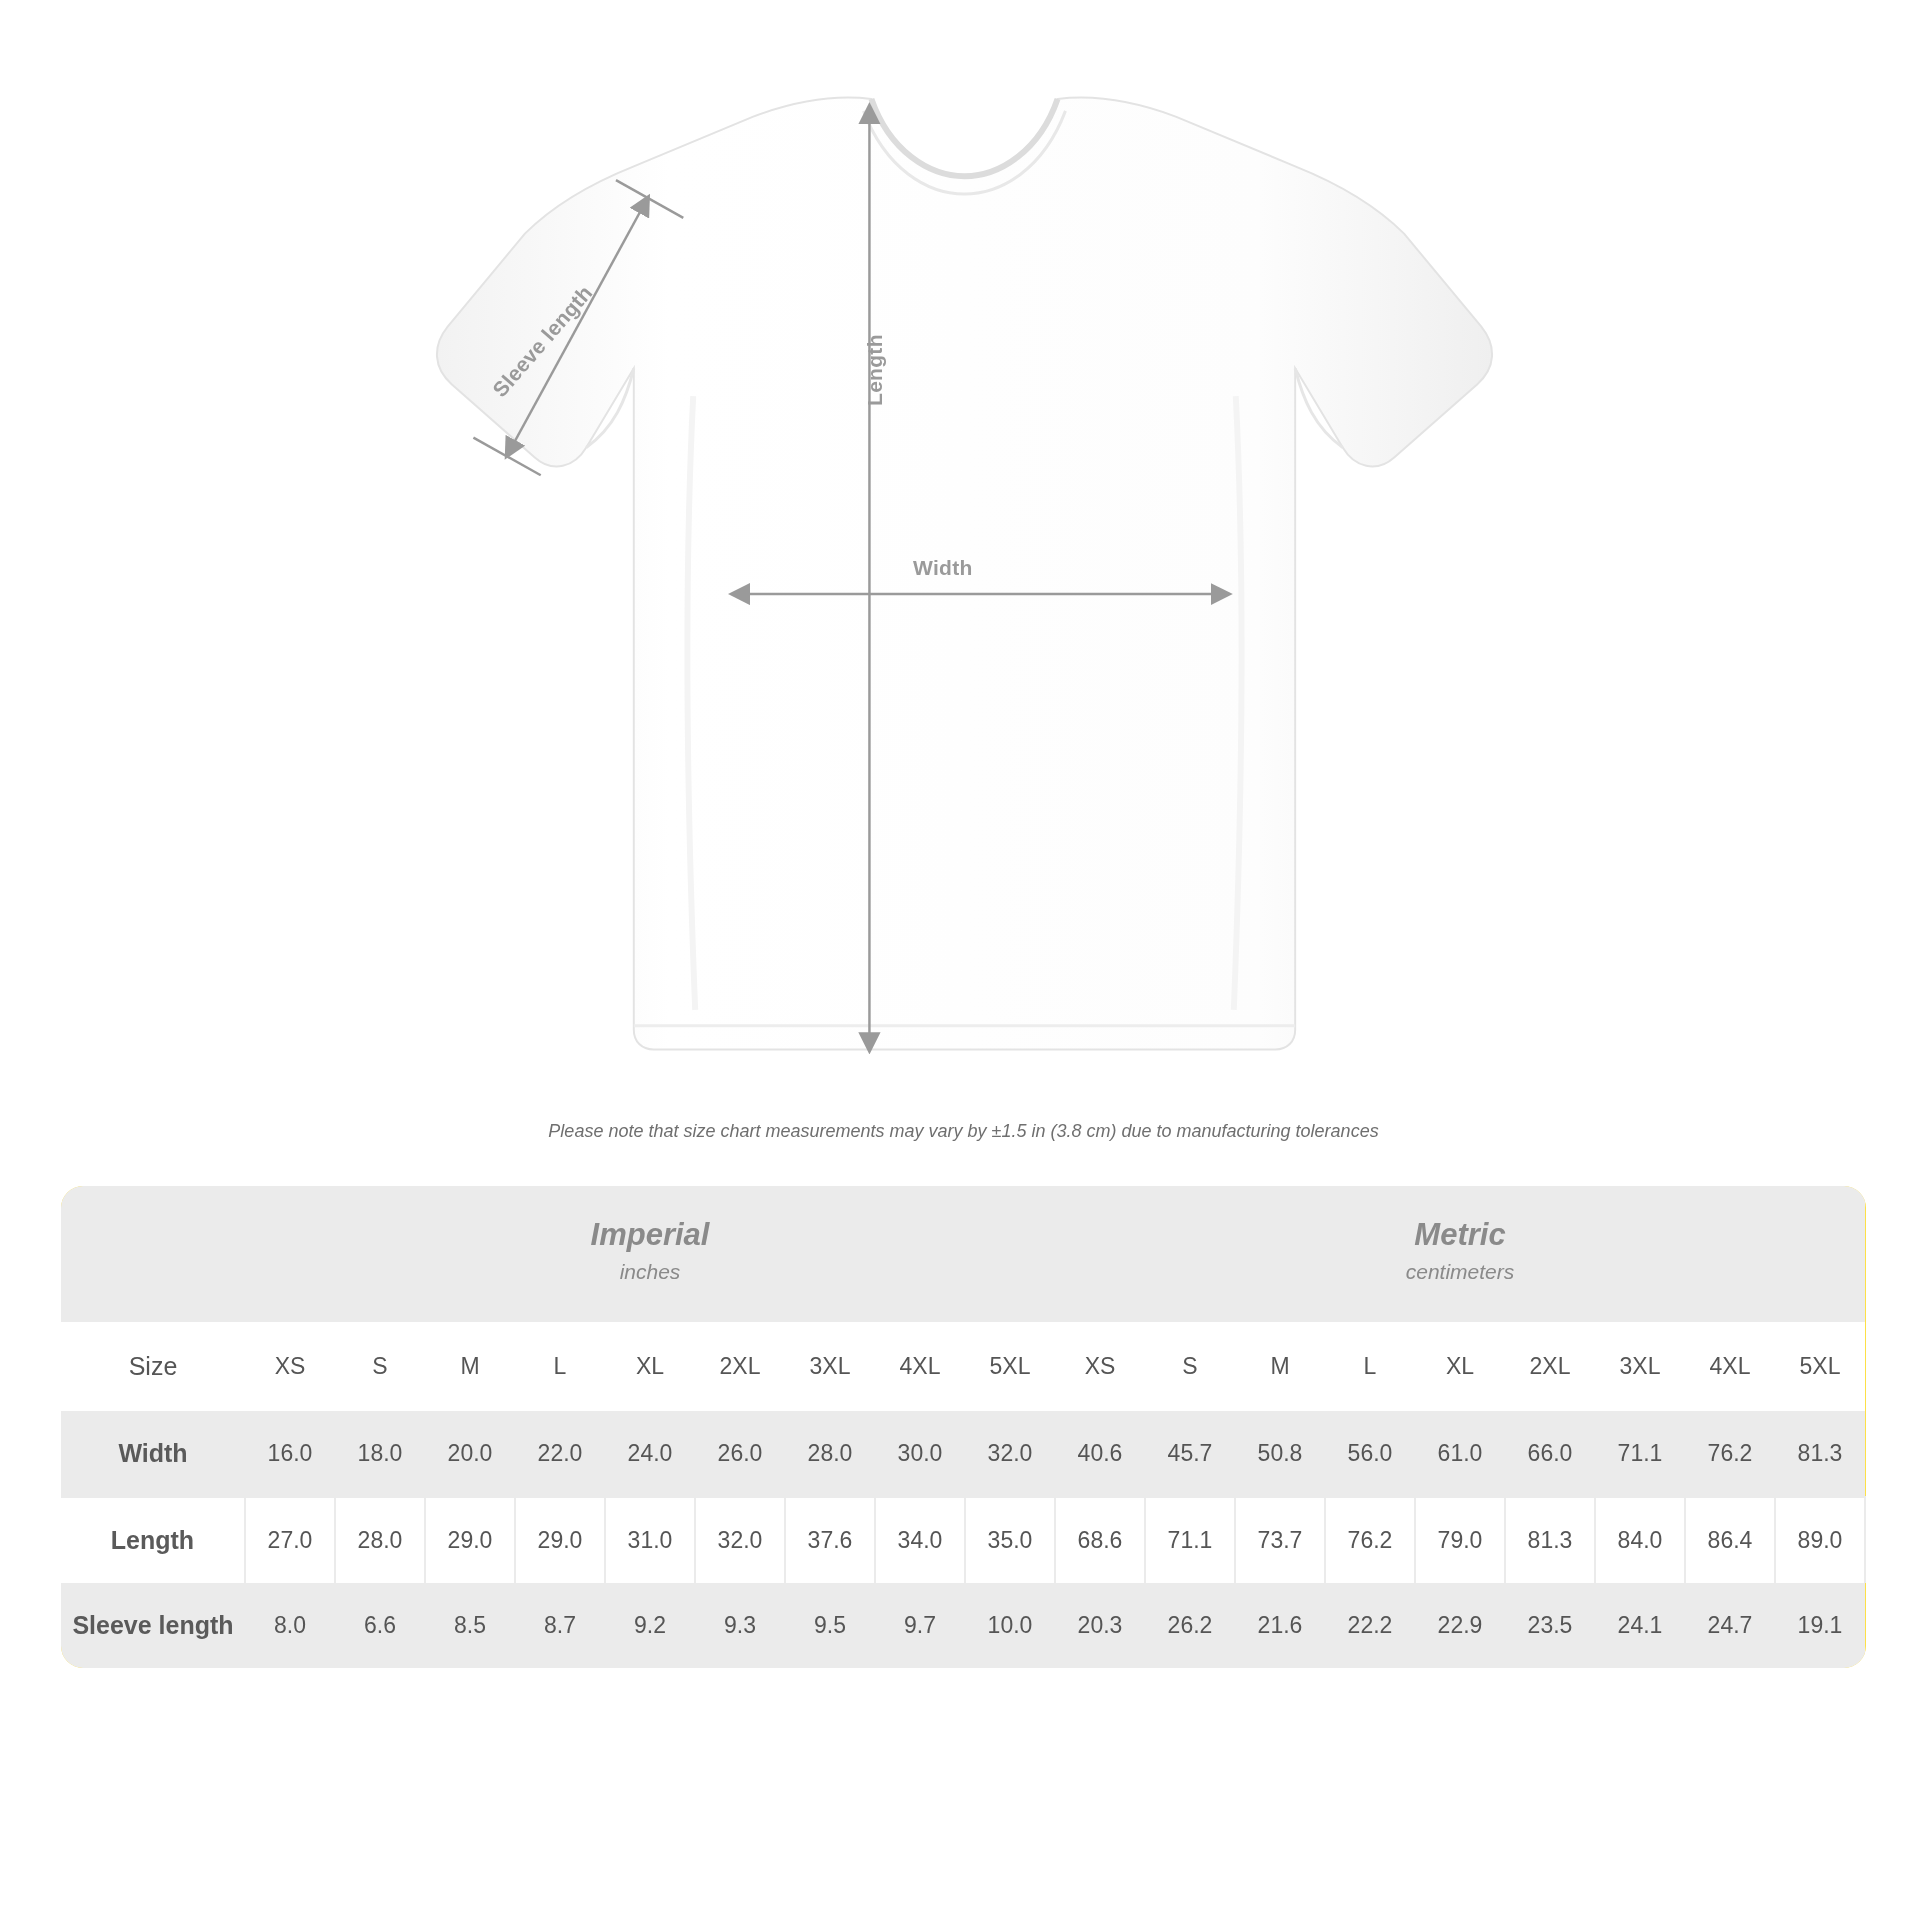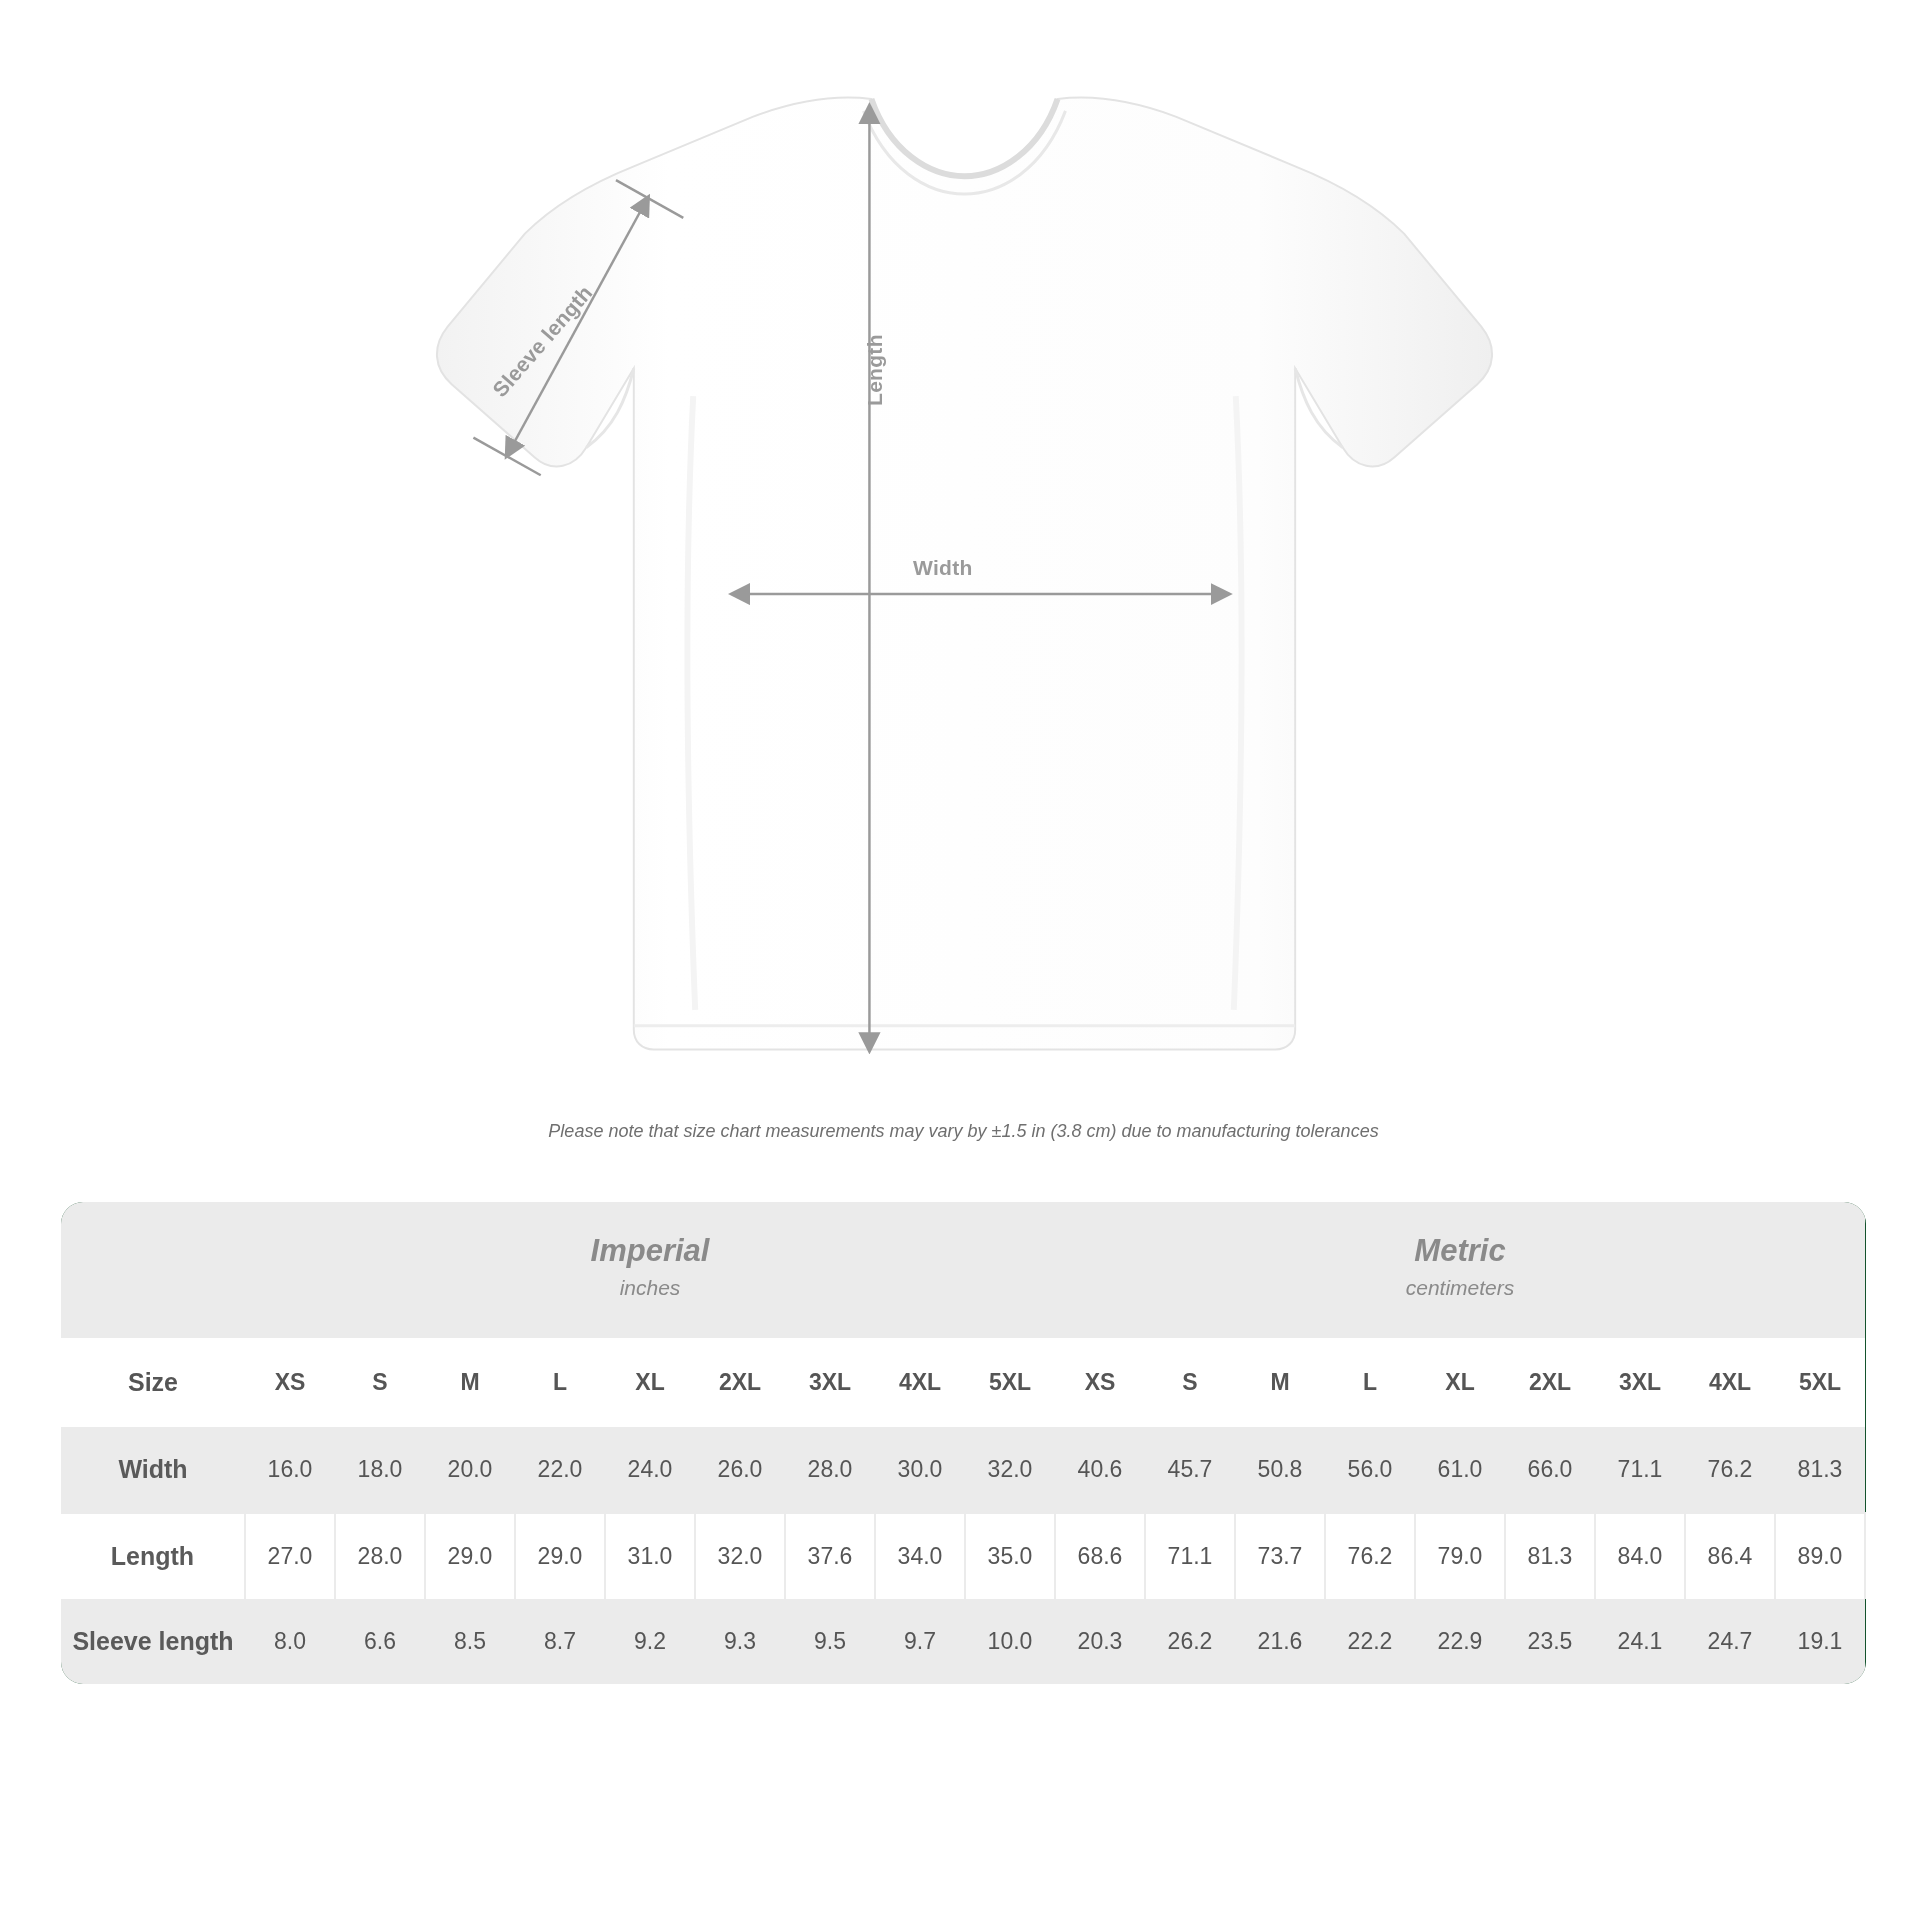--- a/index.html
+++ b/index.html
@@ -61,24 +61,24 @@
   }
   .chart-note {
     font-size: 18px;
     font-style: italic;
     color: #6f6f6f;
     margin-top: 22px;
   }
 
   
   .table-wrap {
-    margin: 60px 61px 0 61px;
+    margin: 44px 61px 0 61px;
     border-radius: 22px;
     overflow: hidden;
-    background: #14532d;
+    background: #fde047;
   }
   table.size-table {
     border-collapse: collapse;
     width: 100%;
     table-layout: fixed;
   }
   table.size-table td, table.size-table th {
     text-align: center;
     vertical-align: middle;
     font-size: 23px;
@@ -101,21 +101,21 @@
   .unit-sub {
     font-size: 21px;
     font-style: italic;
     color: #8a8a8a;
     line-height: 1.6;
   }
   
   .head-row td {
     padding: 30px 0;
     background: #ffffff;
-    font-weight: bold;
+    font-weight: normal;
     color: #6a6a6a;
     font-size: 24px;
     border-right: 2px solid #ebebeb;
   }
   .head-row td:last-child { border-right: none; }
   .head-row td.rowlabel {
     background: #ffffff;
     font-size: 25px;
   }
   

